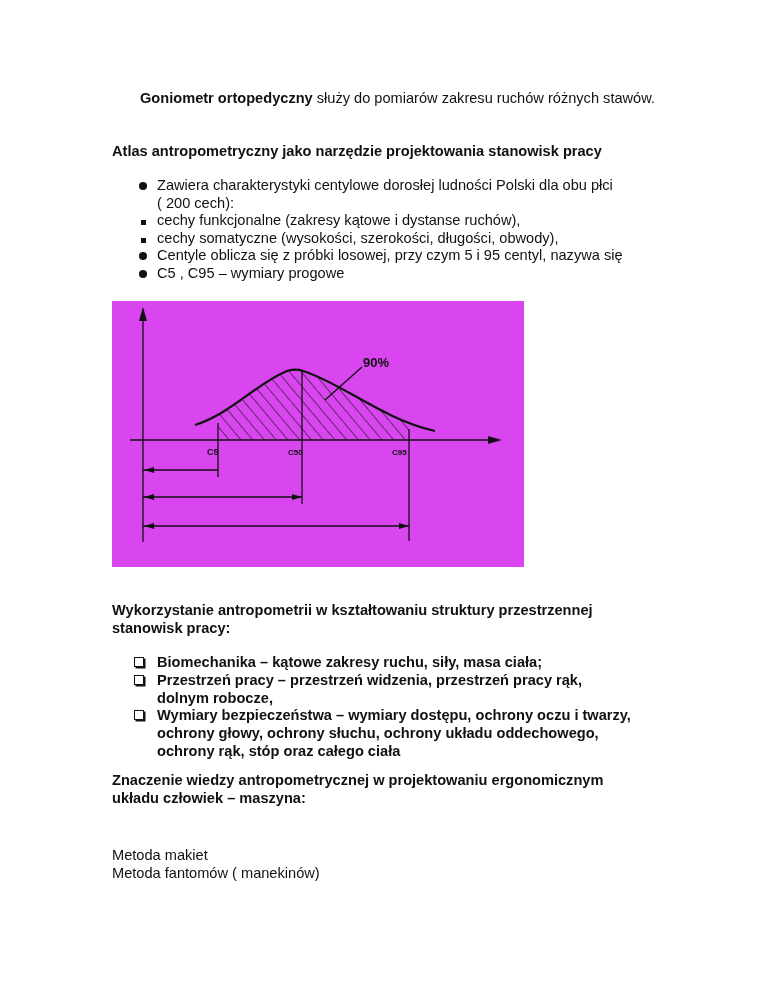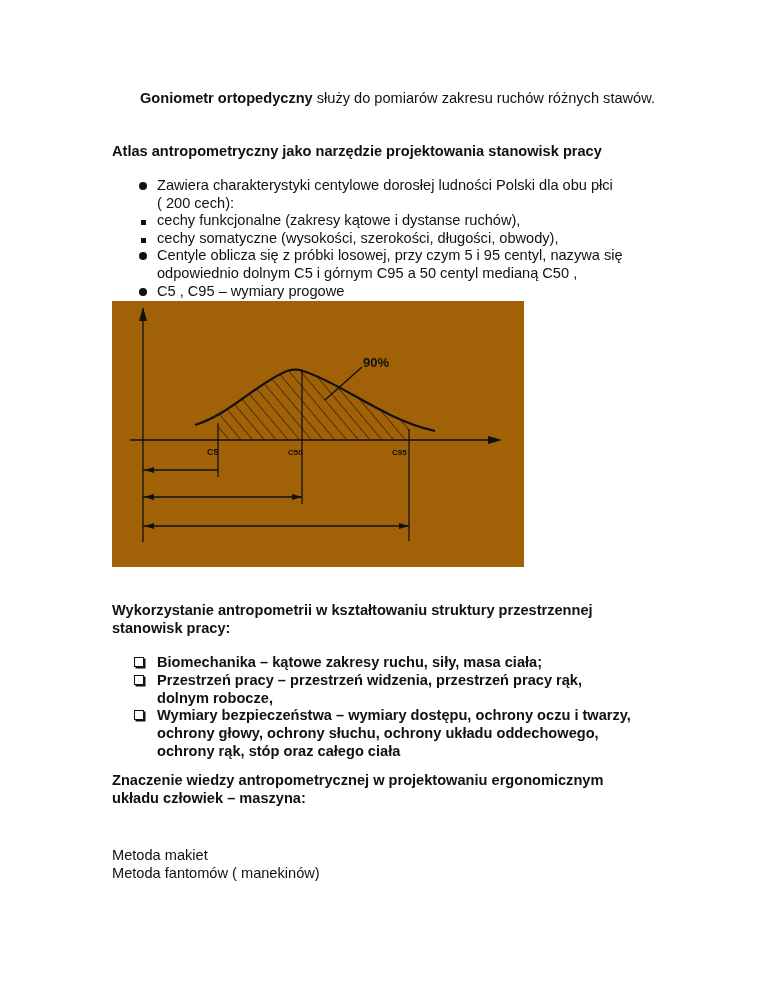--- a/index.html
+++ b/index.html
@@ -9,21 +9,21 @@
     .b { font-weight: bold; }
     .list { position: absolute; left: 112px; width: 560px; }
     .li { position: relative; padding-left: 45px; line-height: 17.6px; }
     .bullet { position: absolute; left: 23px; top: 0; width: 16px; text-align: center; }
     .dot { display: inline-block; width: 8px; height: 8px; border-radius: 50%; background: #111; margin-top: 5px; }
     .sq  { display: inline-block; width: 5px; height: 5px; background: #111; margin-top: 7px; }
     .box { display: inline-block; width: 8px; height: 8px; border: 1.6px solid #111; margin-top: 3px;
            box-shadow: 1.5px 1.5px 0 #111; }
     .list2 .li { font-weight: bold; padding-left: 45px; line-height: 17.8px; }
     .list2 .bullet { left: 19px; }
-    #figure { position: absolute; left: 112px; top: 301px; width: 412px; height: 266px; background: #a16207; }
+    #figure { position: absolute; left: 112px; top: 301px; width: 412px; height: 266px; background: #d946ef; }
   </style>
 </head>
 <body>
 
 <div class="p" style="top:89px;margin-left:28px;">
   <span class="b">Goniometr ortopedyczny</span><span> służy do pomiarów zakresu ruchów różnych stawów.</span>
 </div>
 
 <div class="p b" style="top:142px;">Atlas antropometryczny jako narzędzie projektowania stanowisk pracy</div>
 
@@ -37,21 +37,20 @@
     <span class="bullet"><span class="sq"></span></span>
     <div>cechy funkcjonalne (zakresy kątowe i dystanse ruchów),</div>
   </div>
   <div class="li">
     <span class="bullet"><span class="sq"></span></span>
     <div>cechy somatyczne (wysokości, szerokości, długości, obwody),</div>
   </div>
   <div class="li">
     <span class="bullet"><span class="dot"></span></span>
     <div>Centyle oblicza się z próbki losowej, przy czym 5 i 95 centyl, nazywa się</div>
-    <div>odpowiednio dolnym C5 i górnym C95 a 50 centyl medianą C50 ,</div>
   </div>
   <div class="li">
     <span class="bullet"><span class="dot"></span></span>
     <div>C5 , C95 – wymiary progowe</div>
   </div>
 </div>
 
 <div id="figure">
   <svg width="412" height="266" viewBox="0 0 412 266" xmlns="http://www.w3.org/2000/svg">
     <defs>

